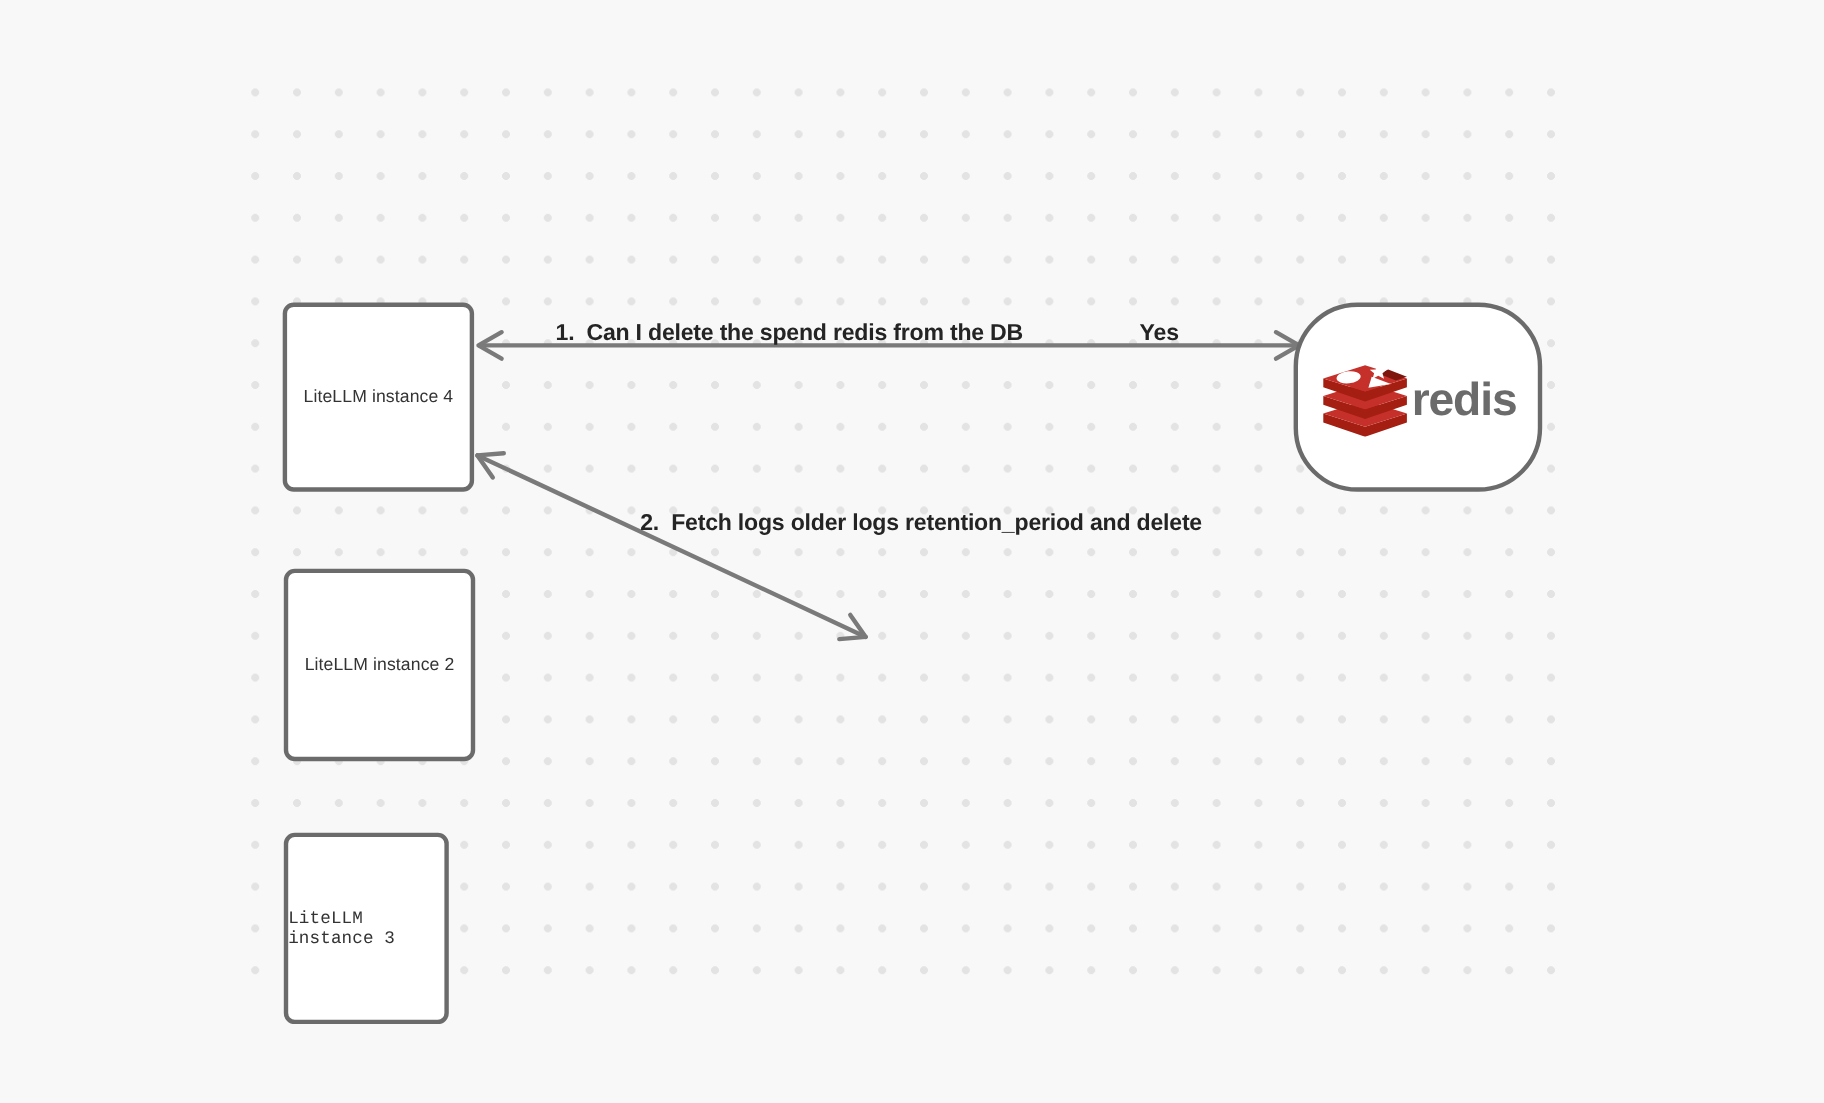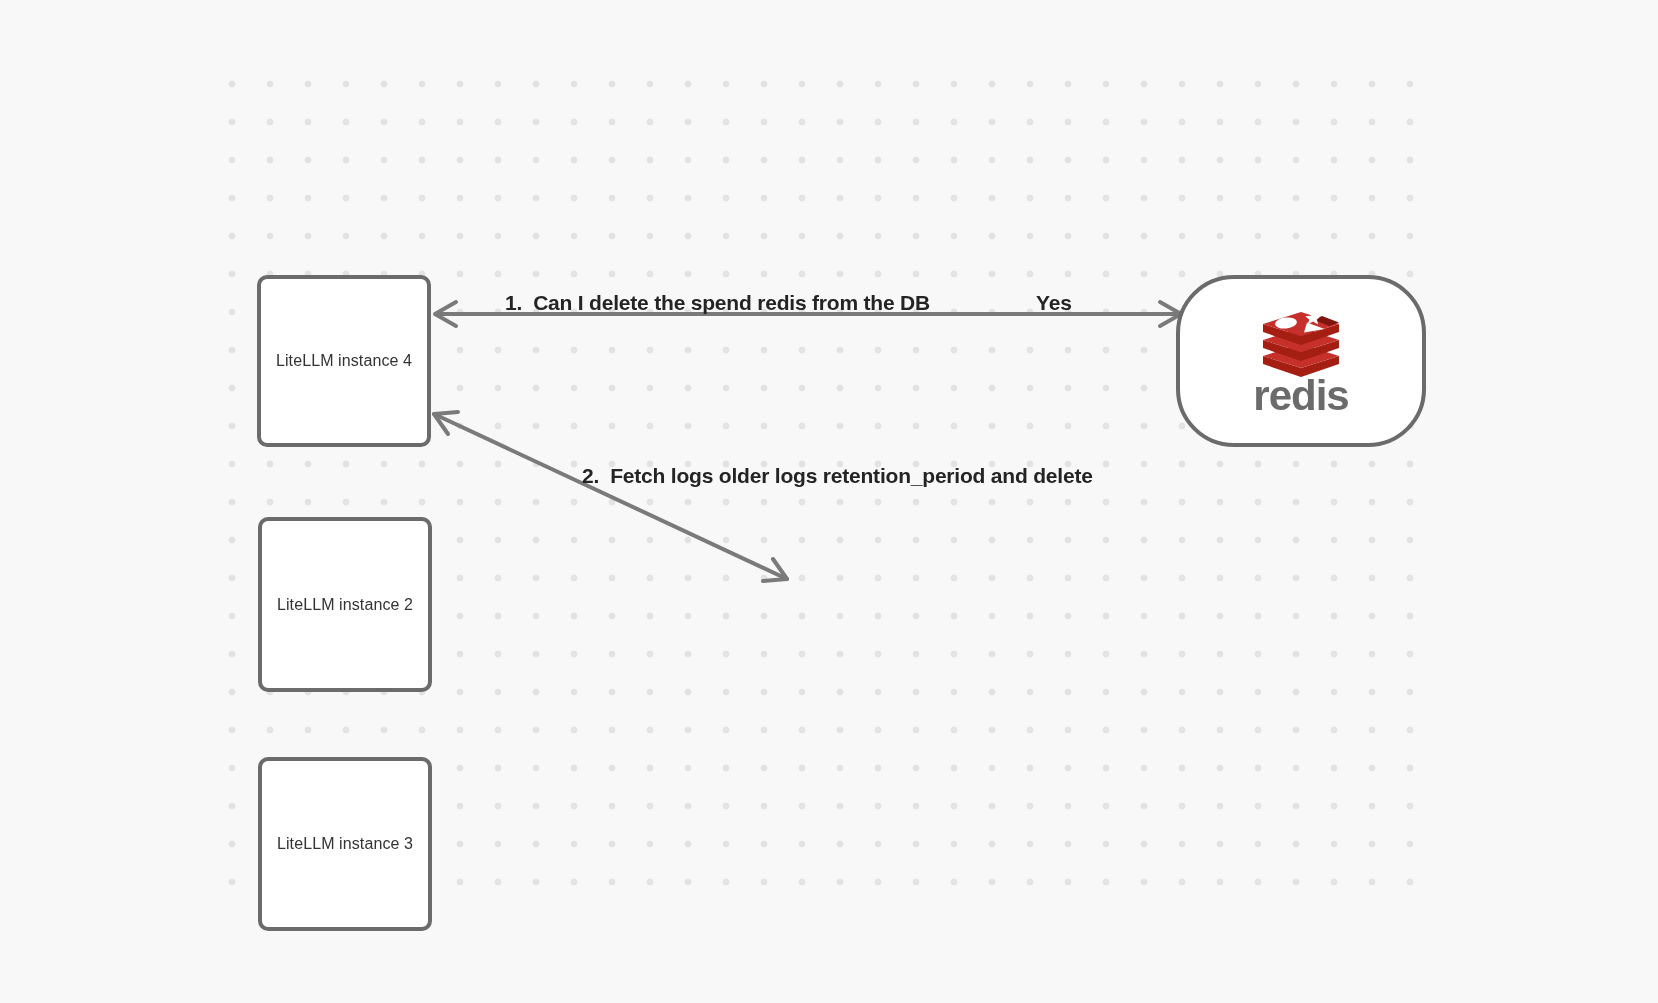--- a/index.html
+++ b/index.html
@@ -16,24 +16,24 @@
   }
   .node {
     position:absolute; background:#ffffff;
     border:4px solid #6b6b6b; border-radius:10px;
     display:flex; align-items:center; justify-content:center;
     box-sizing:border-box;
   }
   .node-label { font-size:16px; color:#333333; letter-spacing:0.1px; }
   .instance-1 { left:257px; top:275px; width:174px; height:172px; }
   .instance-2 { left:258px; top:517px; width:174px; height:175px;text-align:center; }
-  .instance-3 { left:258px; top:757px; width:174px; height:174px; }
+  .instance-3 { left:258px; top:757px; width:150px; height:174px;font-family:Liberation Mono, monospace; }
   .redis-pill {
-    left:1176px; top:275px; width:250px; height:172px;
-    border-radius:58px; flex-direction:column; gap:0px; padding-top:6px;
+    left:1176px; top:275px; width:226px; height:172px;
+    border-radius:58px; flex-direction:row; gap:0px; padding-top:6px;
   }
   .redis-word {
     font-weight:700; font-size:42px; color:#6b6b6b;
     letter-spacing:-1px; line-height:1; margin-top:-2px;
   }
   .arrow-layer { position:absolute; left:0; top:0; pointer-events:none; }
   .edge-label {
     position:absolute; font-weight:700; font-size:21px; color:#242424;
     white-space:nowrap; letter-spacing:-0.2px; display:flex; gap:11px;
   }

